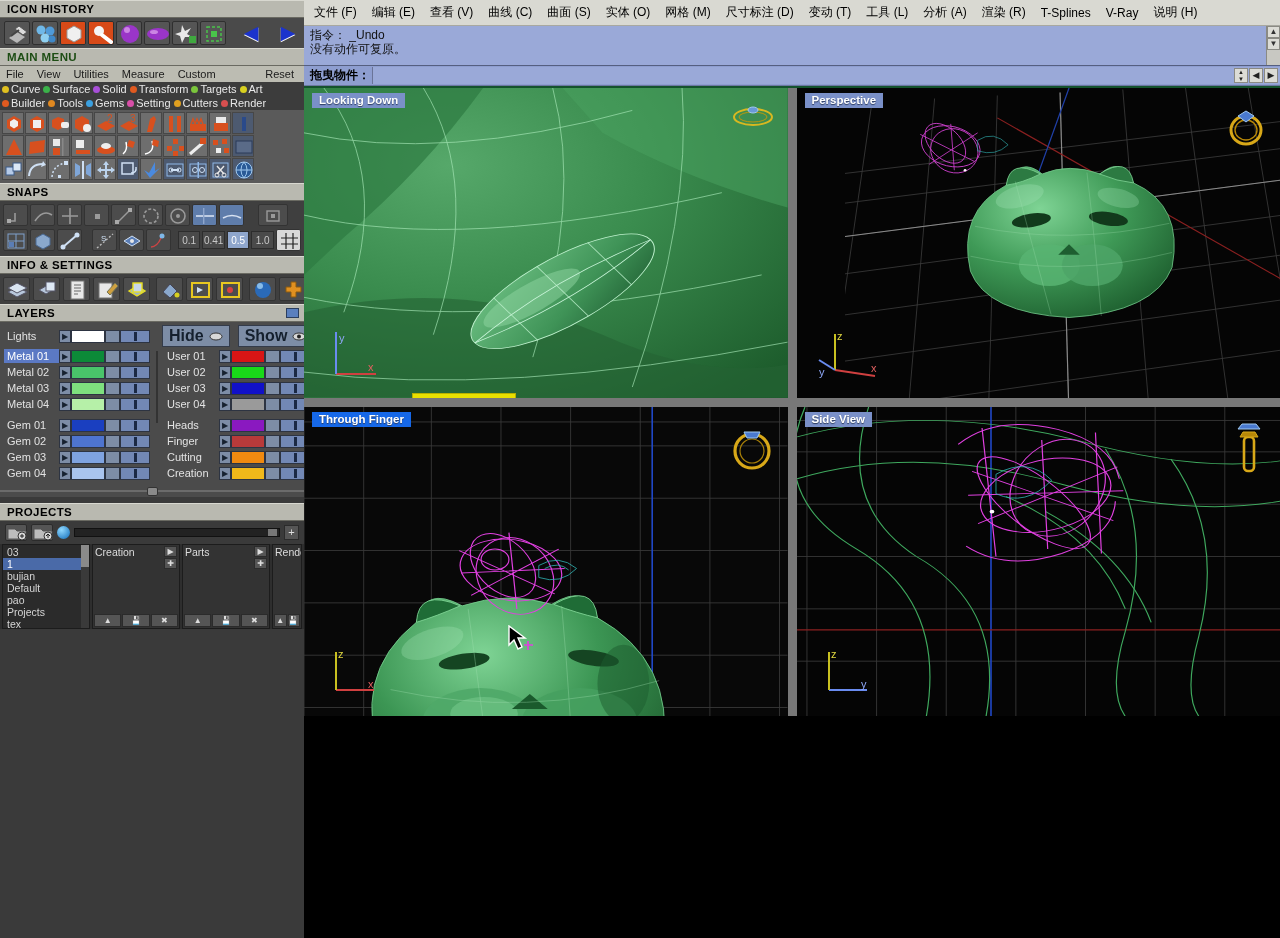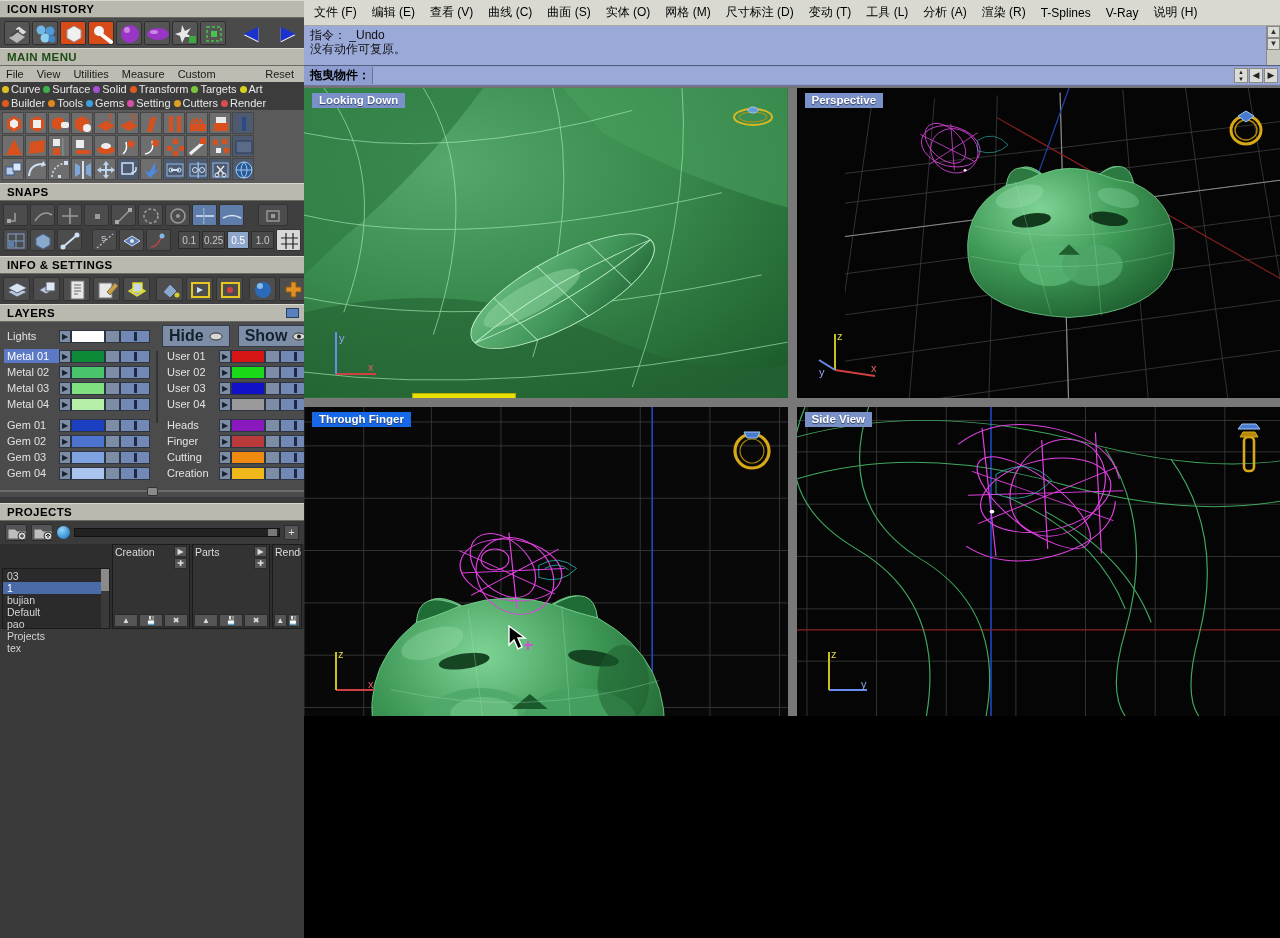--- a/index.html
+++ b/index.html
@@ -69,37 +69,37 @@
   
   #projects-body { background:#2e2e2e; }
   #proj-toolbar { display:flex; align-items:center; gap:4px; padding:3px 5px; background:#3a3a3a;}
   .projbtn { width:22px; height:17px; background:#555; border:1px solid #2b2b2b; border-radius:2px;}
   .blueorb { width:13px; height:13px; border-radius:50%; background:radial-gradient(circle at 35% 30%,#8fd8ff,#0f6bb8); }
   .projslider { flex:1; height:9px; background:#222; border:1px solid #111; position:relative;}
   .projslider .handle { position:absolute; right:2px; top:0; width:9px; height:7px; background:#777;}
   .plusbtn { width:15px; height:15px; background:#555; border:1px solid #2b2b2b; color:#e0e0e0;
              font-size:11px; text-align:center; line-height:13px;}
   #proj-main { display:flex; height:85px; padding:0 2px 0 2px; gap:2px;}
-  #proj-list { width:108px; background:#2b2b2b; border:1px solid #1c1c1c; position:relative; padding-top:1px;margin-top:24px;}
+  #proj-list { width:88px; background:#2b2b2b; border:1px solid #1c1c1c; position:relative; padding-top:1px;}
   #proj-list .pli { font-size:10.5px; color:#d4d4d4; padding:0 4px; line-height:12px; }
   #proj-list .pli.sel { background:#4a6aa8; color:#fff; }
   #proj-list .vsb { position:absolute; right:0; top:0; width:8px; height:100%; background:#3a3a3a;}
   #proj-list .vsb .h { width:100%; height:22px; background:#8a8a8a; }
   .projcol { flex:1; background:#333; border:1px solid #1c1c1c; display:flex; flex-direction:column;}
   .projcol .head { display:flex; justify-content:space-between; align-items:flex-start; padding:1px 2px;}
   .projcol .head .t { font-size:10.5px; color:#dcdcdc; }
   .projcol .head .btns { display:flex; flex-direction:column; gap:1px;}
   .projcol .head .btns div { width:13px; height:11px; background:#555; border:1px solid #2b2b2b;
                              color:#ddd; font-size:8px; text-align:center; line-height:10px;}
   .projcol .foot { margin-top:auto; display:flex; gap:1px; padding:1px;}
   .projcol .foot div { flex:1; height:13px; background:#555; border:1px solid #2b2b2b; color:#ddd;
                        font-size:8px; text-align:center; line-height:11px;}
 
   
-  #right { position:absolute; left:304px; top:0; width:976px; height:716px; background:#737373; }
+  #right { position:absolute; left:304px; top:0; width:976px; height:716px; background:#14532d; }
   #rhino-menubar { height:26px; background:#d9d9d2; display:flex; align-items:center;
                    padding-left:10px; border-bottom:1px solid #a8a8a0; }
   #rhino-menubar .mi { color:#000; font-size:12px; margin-right:15px; white-space:nowrap; cursor:pointer;}
   #cmdpanel { background:#9aa9d8; height:60px; position:relative; border-bottom:1px solid #6c78a0;}
   #cmdlines { padding:2px 0 0 6px; }
   #cmdlines div { font-size:12px; color:#111; line-height:14px; }
   #cmdprompt { position:absolute; left:0; bottom:0; width:100%; height:20px; background:#8e9ed0;
                border-top:1px solid #555f80; display:flex; align-items:center; }
   #cmdprompt .lbl { font-size:12px; font-weight:bold; color:#000; padding-left:6px; white-space:nowrap;}
   #cmdprompt .inp { flex:1; height:17px; background:#9aa9d8; border-left:1px solid #6a7498; margin-left:2px;}
@@ -564,21 +564,21 @@
           </svg>
         </div>
       <div class="sn">
           <svg width="25" height="22">
             <path d="M4 17 Q10 17 14 8" stroke="#cc4444" fill="none" stroke-width="1.4"></path>
             <circle cx="15" cy="6" r="2.5" fill="#7fb8e8"></circle>
           </svg>
         </div>
       <div style="width:4px"></div>
       <div class="numbox">0.1</div>
-      <div class="numbox">0.25</div>
+      <div class="numbox">0.41</div>
       <div class="numbox on">0.5</div>
       <div class="numbox">1.0</div>
       <div class="sn" style="background:#d8d8d8">
           <svg width="25" height="22">
             <path d="M4 8 h17 M4 14 h17 M9 3 v16 M16 3 v16" stroke="#222" stroke-width="1.2"></path>
           </svg>
         </div>
     </div>
   </div>
 

